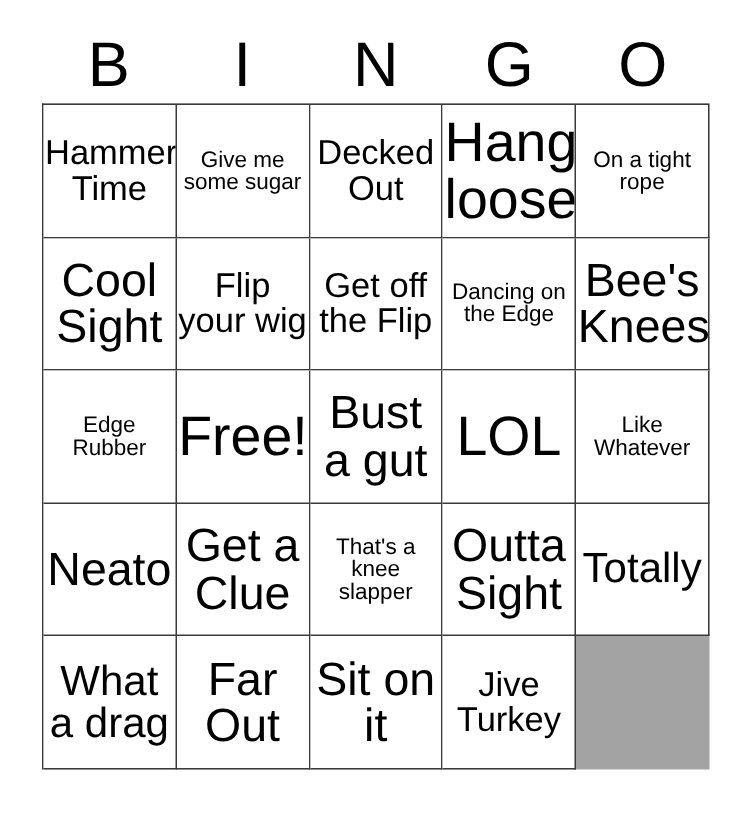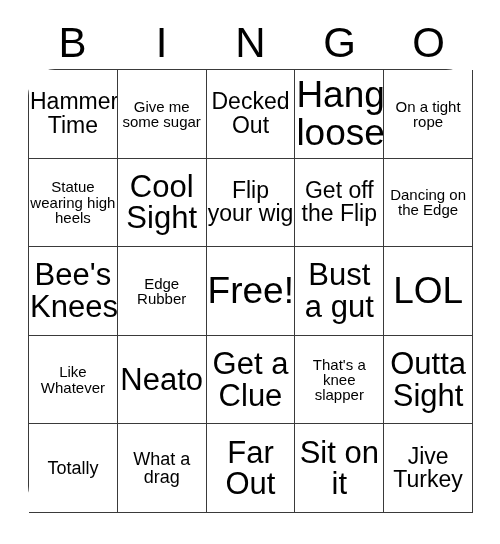--- a/index.html
+++ b/index.html
@@ -53,21 +53,20 @@
     top: 69px;
     width: 445px;
     height: 444px;
     display: grid;
     grid-template-columns: repeat(5, 1fr);
     grid-template-rows: repeat(5, 1fr);
     border-top: 1px solid #3a3a3a;
     border-left: 1px solid #3a3a3a;
     box-sizing: border-box;
     background: #a3a3a3;
-    border-radius: 27px;
   }
   .cell {
     border-right: 1px solid #3a3a3a;
     border-bottom: 1px solid #3a3a3a;
     box-sizing: border-box;
     display: flex;
     align-items: center;
     justify-content: center;
     text-align: center;
     overflow: hidden;
@@ -79,21 +78,21 @@
     width: 100%;
     line-height: 1.02;
     word-break: normal;
     hyphens: none;
   }
 
   
   .fs-xs  { font-size: 15px; line-height: 1.25; }
   .fs-s   { font-size: 15px; line-height: 1.18; }
   .fs-m   { font-size: 23px; line-height: 1.12; }
-  .fs-l   { font-size: 18px; line-height: 1.06; }
+  .fs-l   { font-size: 28px; line-height: 1.06; }
   .fs-xl  { font-size: 31px; line-height: 1.02; }
   .fs-xxl { font-size: 37px; line-height: 0.99; }
 </style>
 </head>
 <body>
 
 <div class="card">
 
   <div class="bingo-header">
     <div class="hcell">B</div>
@@ -111,23 +110,20 @@
         <span class="fs-s">Give me some sugar</span>
       </div>
       <div class="cell">
         <span class="fs-m">Decked Out</span>
       </div>
       <div class="cell">
         <span class="fs-xxl">Hang loose</span>
       </div>
       <div class="cell">
         <span class="fs-s">On a tight rope</span>
-      </div>
-      <div class="cell">
-        <span class="fs-xs">Statue wearing high heels</span>
       </div>
       <div class="cell">
         <span class="fs-xl">Cool Sight</span>
       </div>
       <div class="cell">
         <span class="fs-m">Flip your wig</span>
       </div>
       <div class="cell">
         <span class="fs-m">Get off the Flip</span>
       </div>

